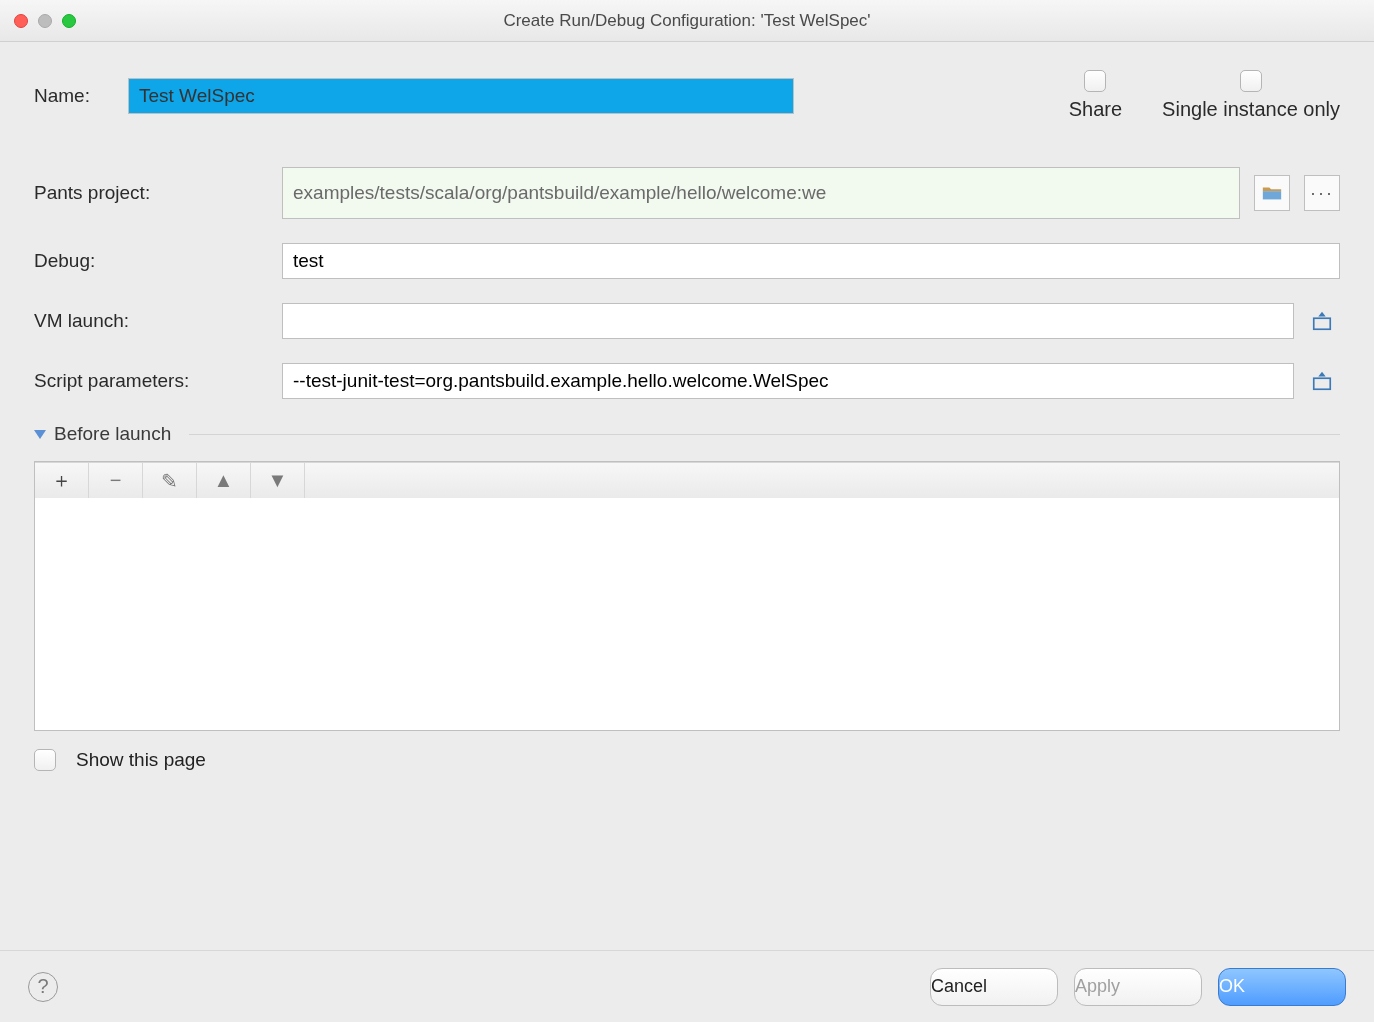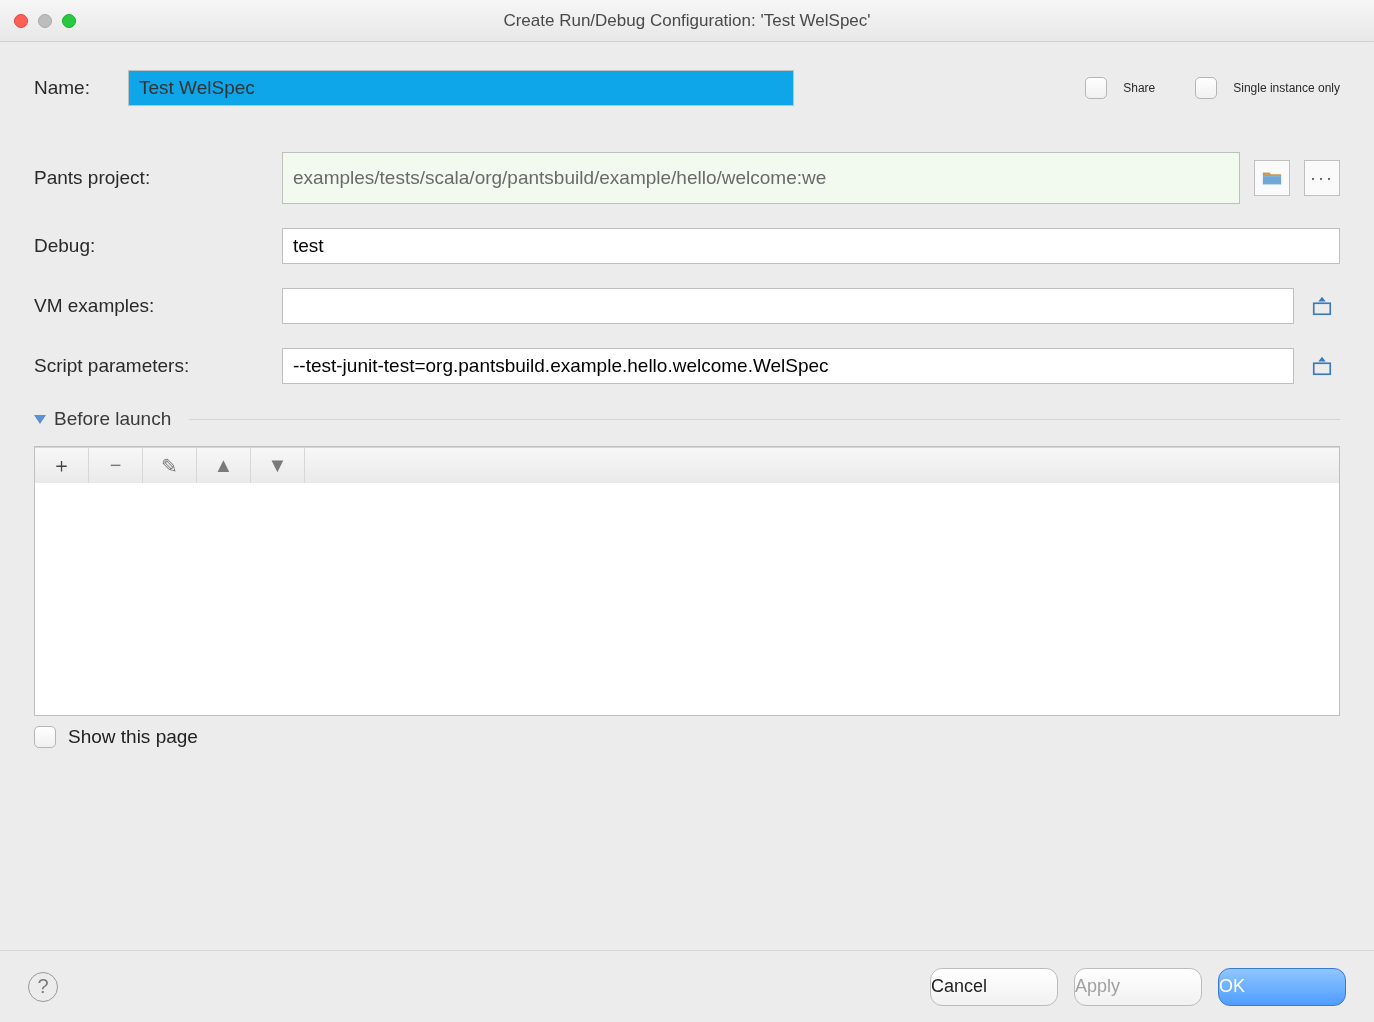--- a/index.html
+++ b/index.html
@@ -54,21 +54,21 @@
       border: 1px solid #bfbfbf;
       background: #0ea5e9;
       padding: 0 10px;
       font-size: 19px;
       font-family: inherit;
       color: #333;
       outline: none;
     }
     .name-input { width: 666px; }
 
-    .chk-pair { display: flex; align-items: center; gap: 16px; font-size: 12px; }
+    .chk-pair { display: flex; align-items: center; gap: 6px; font-size: 20px; flex-direction: column; }
     .chk {
       width: 22px; height: 22px; border: 1px solid #b5b5b5;
       border-radius: 5px; background: linear-gradient(#fff,#f0f0f0);
       display: inline-block;
     }
 
     .project-field {
       flex: 1;
       height: 52px;
       border: 1px solid #bfbfbf;
@@ -124,22 +124,22 @@
     }
     .bp-tb-btn {
       width: 54px; height: 100%;
       border-right: 1px solid #d7d7d7;
       display: flex; align-items: center; justify-content: center;
       color: #7a7a7a; font-size: 20px; cursor: pointer;
     }
     .bp-tb-btn.dark { color: #444; }
 
     .showpage {
-      display: flex; align-items: center; gap: 12px;
-      margin-top: 10px; font-size: 19px;
+      display: flex; align-items: center; gap: 20px;
+      margin-top: 18px; font-size: 19px;
     }
 
     .footer {
       position: absolute; left: 0; right: 0; bottom: 0;
       height: 72px; border-top: 1px solid #d7d7d7;
       display: flex; align-items: center; padding: 0 28px;
       background: #ececec;
     }
     .help-circ {
       width: 30px; height: 30px; border: 1.5px solid #9a9a9a;
@@ -204,21 +204,21 @@
       <span style="font-size:18px;color:#555;letter-spacing:2px">···</span>
     </div>
   </div>
 
   <div class="row">
     <span class="lbl">Debug:</span>
     <input type="text" class="tasks-input" value="test" style="">
   </div>
 
   <div class="row">
-    <span class="lbl">VM examples:</span>
+    <span class="lbl">VM launch:</span>
     <input type="text" class="vm-input" value="" style="">
     <div class="tool-btn" style="margin-left:10px;border:none;background:none;">
       <svg viewBox="0 0 24 24">
         <rect x="3" y="9" width="18" height="12" fill="none" stroke="#3b79b7" stroke-width="1.8"></rect>
         <path d="M12 2 L8 7 L16 7 Z" fill="#3b79b7"></path>
       </svg>
     </div>
   </div>
 
   <div class="row">

